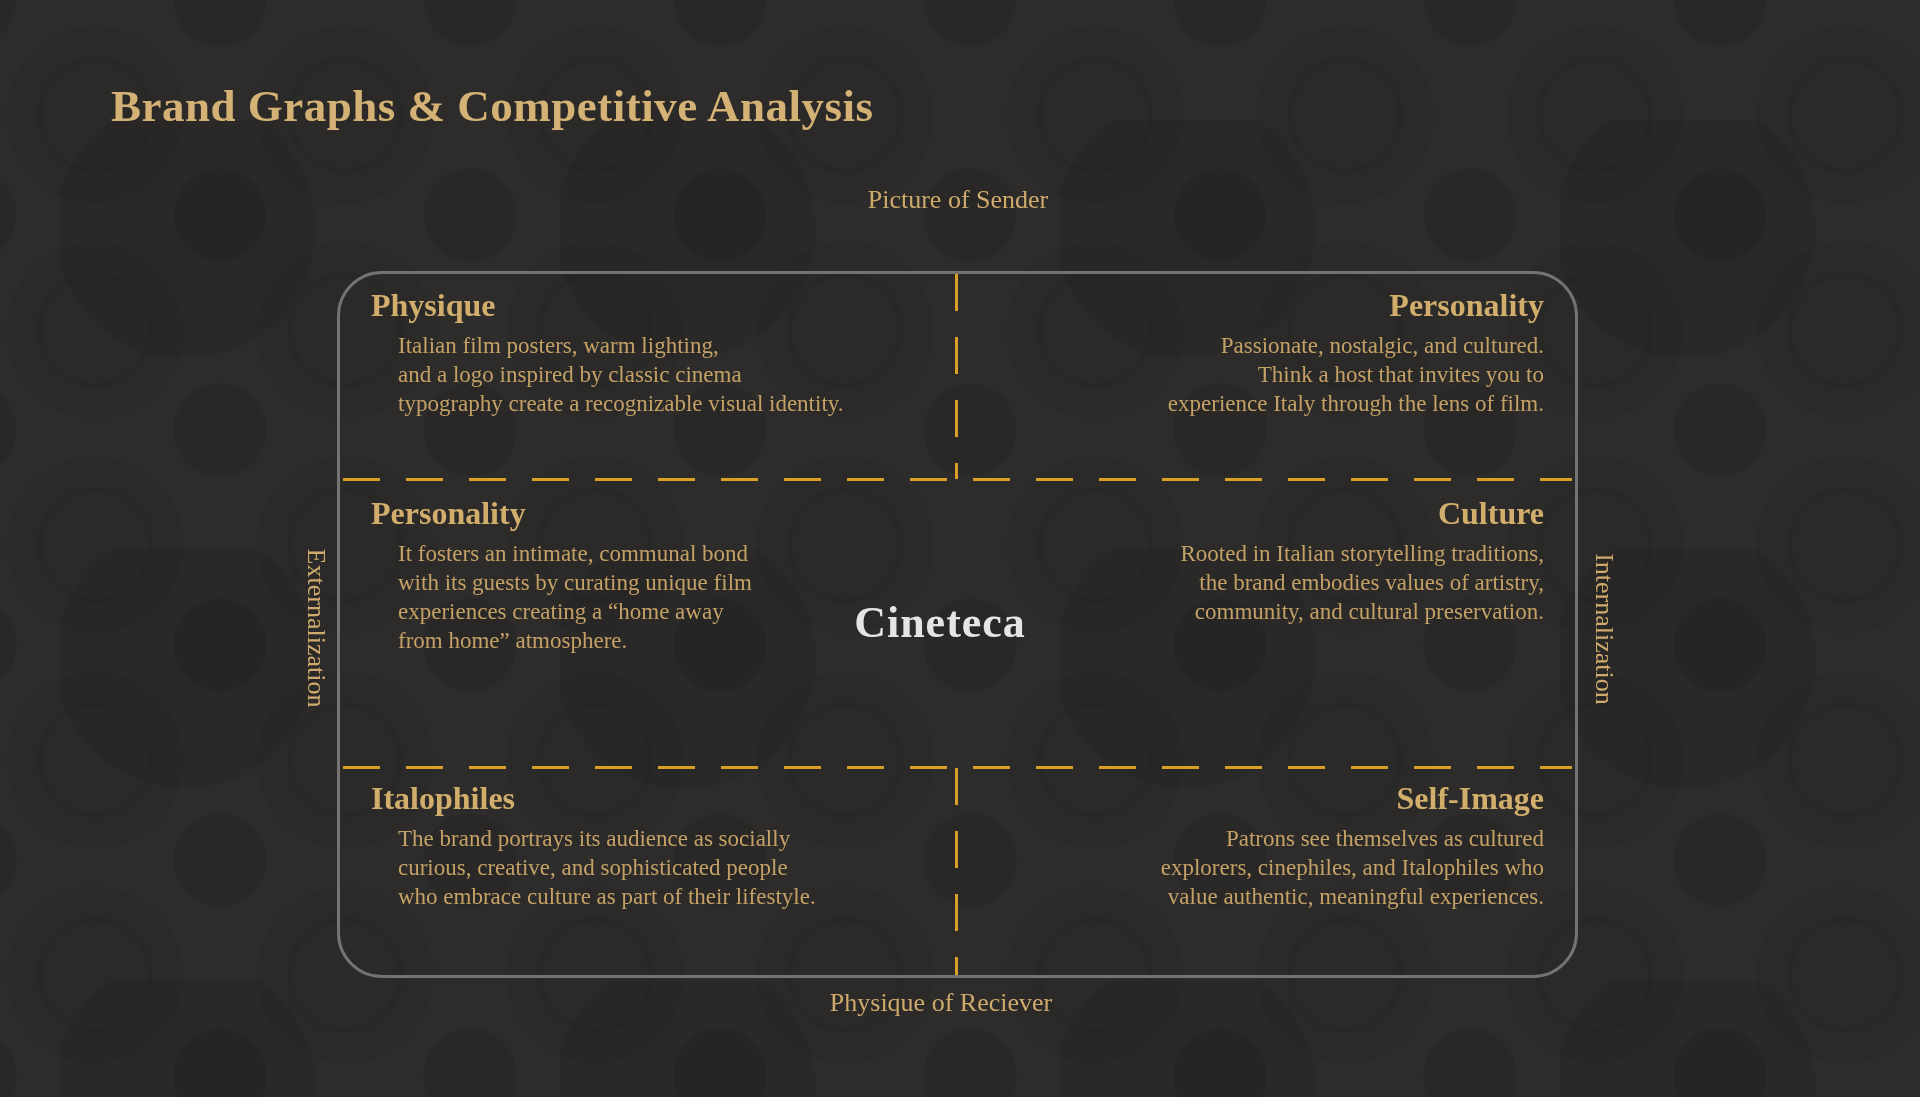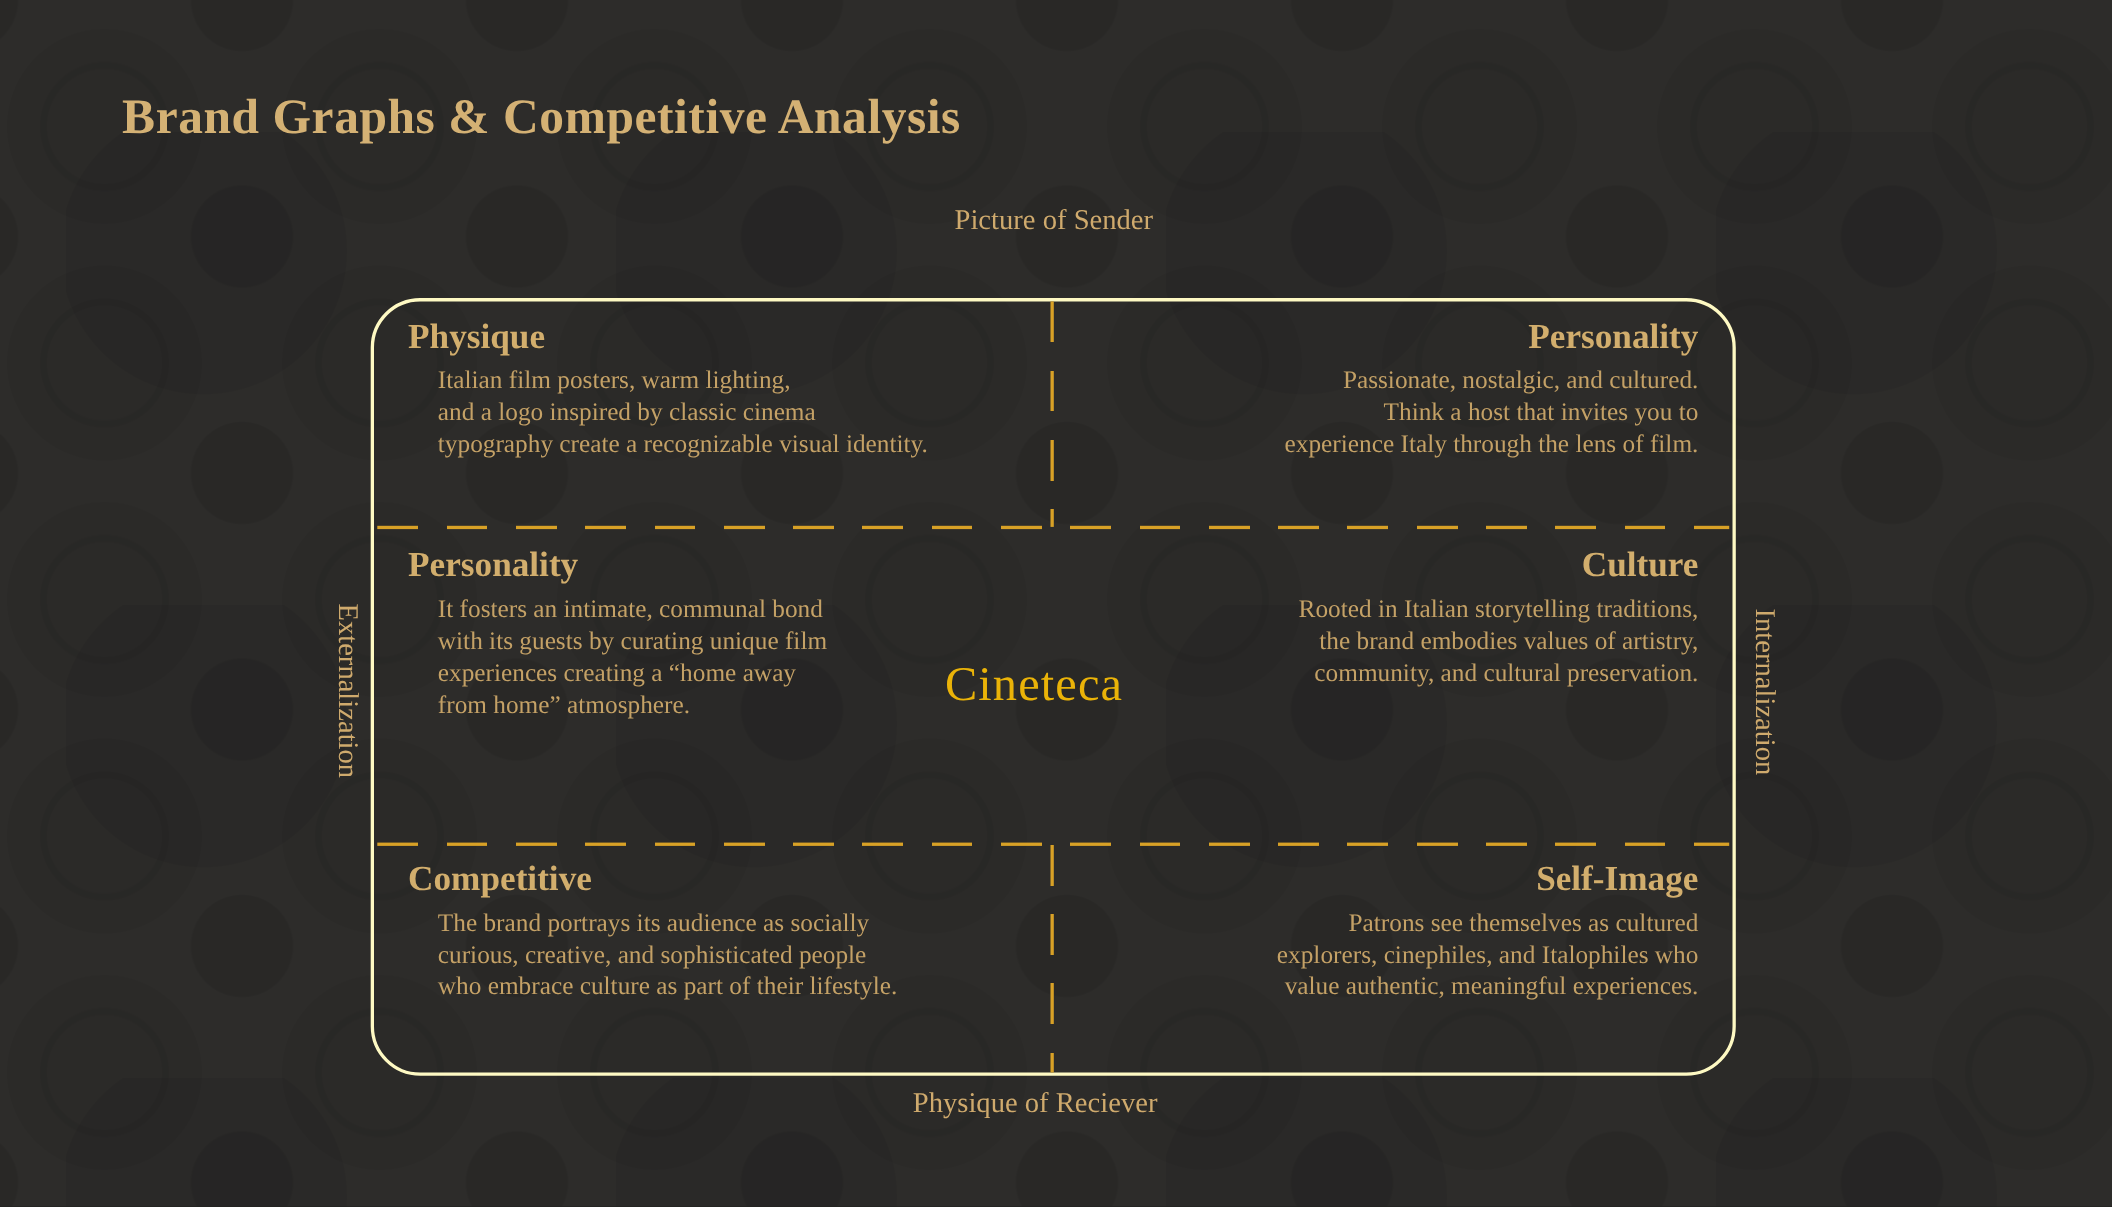--- a/index.html
+++ b/index.html
@@ -26,21 +26,21 @@
     font-size:45px;font-weight:bold;letter-spacing:0.5px;
     color:#d4b174;
   }
   .axis-label{position:absolute;color:#cfaa6d;font-size:26px;white-space:nowrap;}
   .axis-label.top{left:958px;top:185px;transform:translateX(-50%);}
   .axis-label.bottom{left:941px;top:988px;transform:translateX(-50%);}
   .axis-label.left{left:316px;top:628px;transform:translate(-50%,-50%) rotate(90deg);}
   .axis-label.right{left:1604px;top:629px;transform:translate(-50%,-50%) rotate(90deg);}
   .prism-box{
     position:absolute;left:337px;top:271px;width:1241px;height:707px;
-    border:3px solid #fef9c3;border-radius:45px;
+    border:3px solid #737373;border-radius:45px;
     box-sizing:border-box;
   }
   .dash{position:absolute;}
   .dash.h{left:3px;right:3px;height:3px;
     background:repeating-linear-gradient(90deg,#d8a126 0 37px,transparent 37px 63px);}
   .dash.h1{top:204px;}
   .dash.h2{top:492px;}
   .dash.v{left:615px;width:3px;
     background:repeating-linear-gradient(180deg,#d8a126 0 37px,transparent 37px 63px);}
   .dash.v-top{top:0;height:205px;}
@@ -56,21 +56,21 @@
     line-height:1.15;margin-bottom:7px;
   }
   .cell-body{
     font-size:23px;color:#c4a166;line-height:29px;
     white-space:pre-line;
     margin-left:27px;
   }
   .brand-center{
     position:absolute;left:600px;top:348px;
     transform:translate(-50%,-50%);
-    font-size:44px;font-weight:normal;color:#eab308;
+    font-size:44px;font-weight:bold;color:#e5e5e5;
     letter-spacing:1px;white-space:nowrap;
   }
 </style>
 </head>
 <body>
 
 <div class="stage">
   <div class="bg-pattern"></div>
 
   <h1 class="title">Brand Graphs &amp; Competitive Analysis</h1>
@@ -109,21 +109,21 @@
     </div>
 
     <div class="cell col-right row2">
       <div class="cell-title">Culture</div>
       <div class="cell-body">Rooted in Italian storytelling traditions,
 the brand embodies values of artistry,
 community, and cultural preservation.</div>
     </div>
 
     <div class="cell col-left row3">
-      <div class="cell-title">Competitive</div>
+      <div class="cell-title">Italophiles</div>
       <div class="cell-body">The brand portrays its audience as socially
 curious, creative, and sophisticated people
 who embrace culture as part of their lifestyle.</div>
     </div>
 
     <div class="cell col-right row3">
       <div class="cell-title">Self-Image</div>
       <div class="cell-body">Patrons see themselves as cultured
 explorers, cinephiles, and Italophiles who
 value authentic, meaningful experiences.</div>

